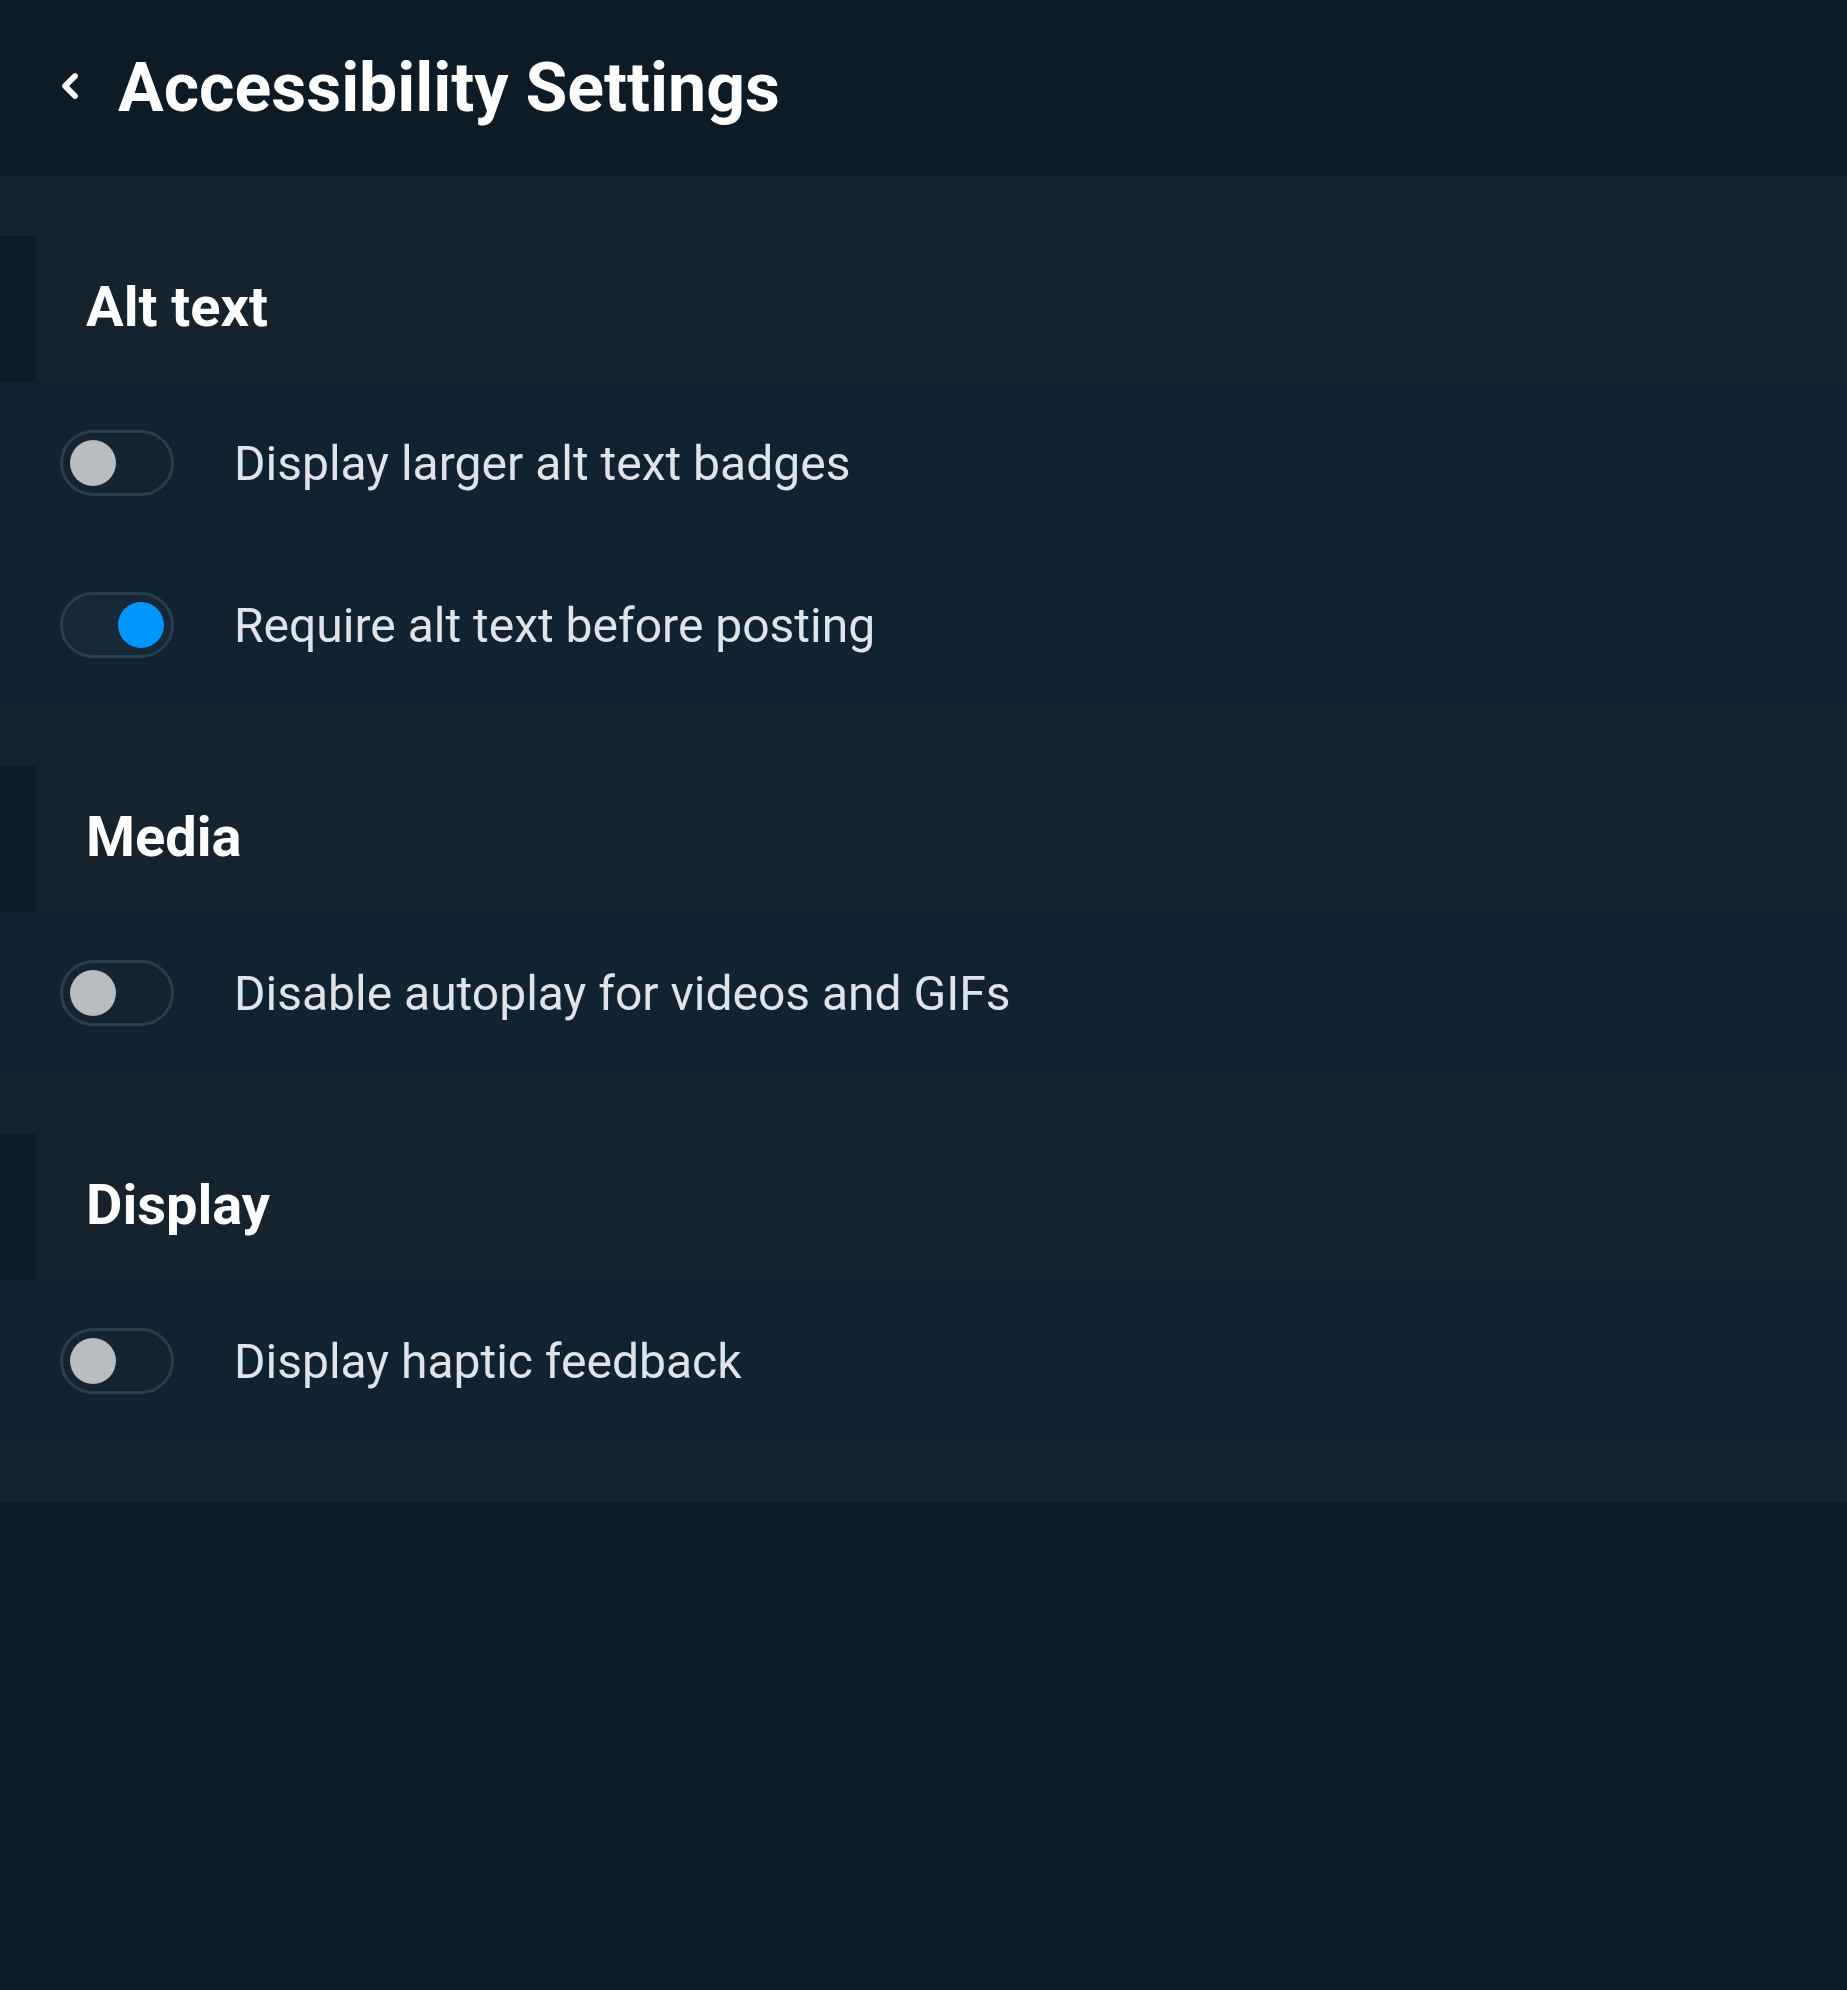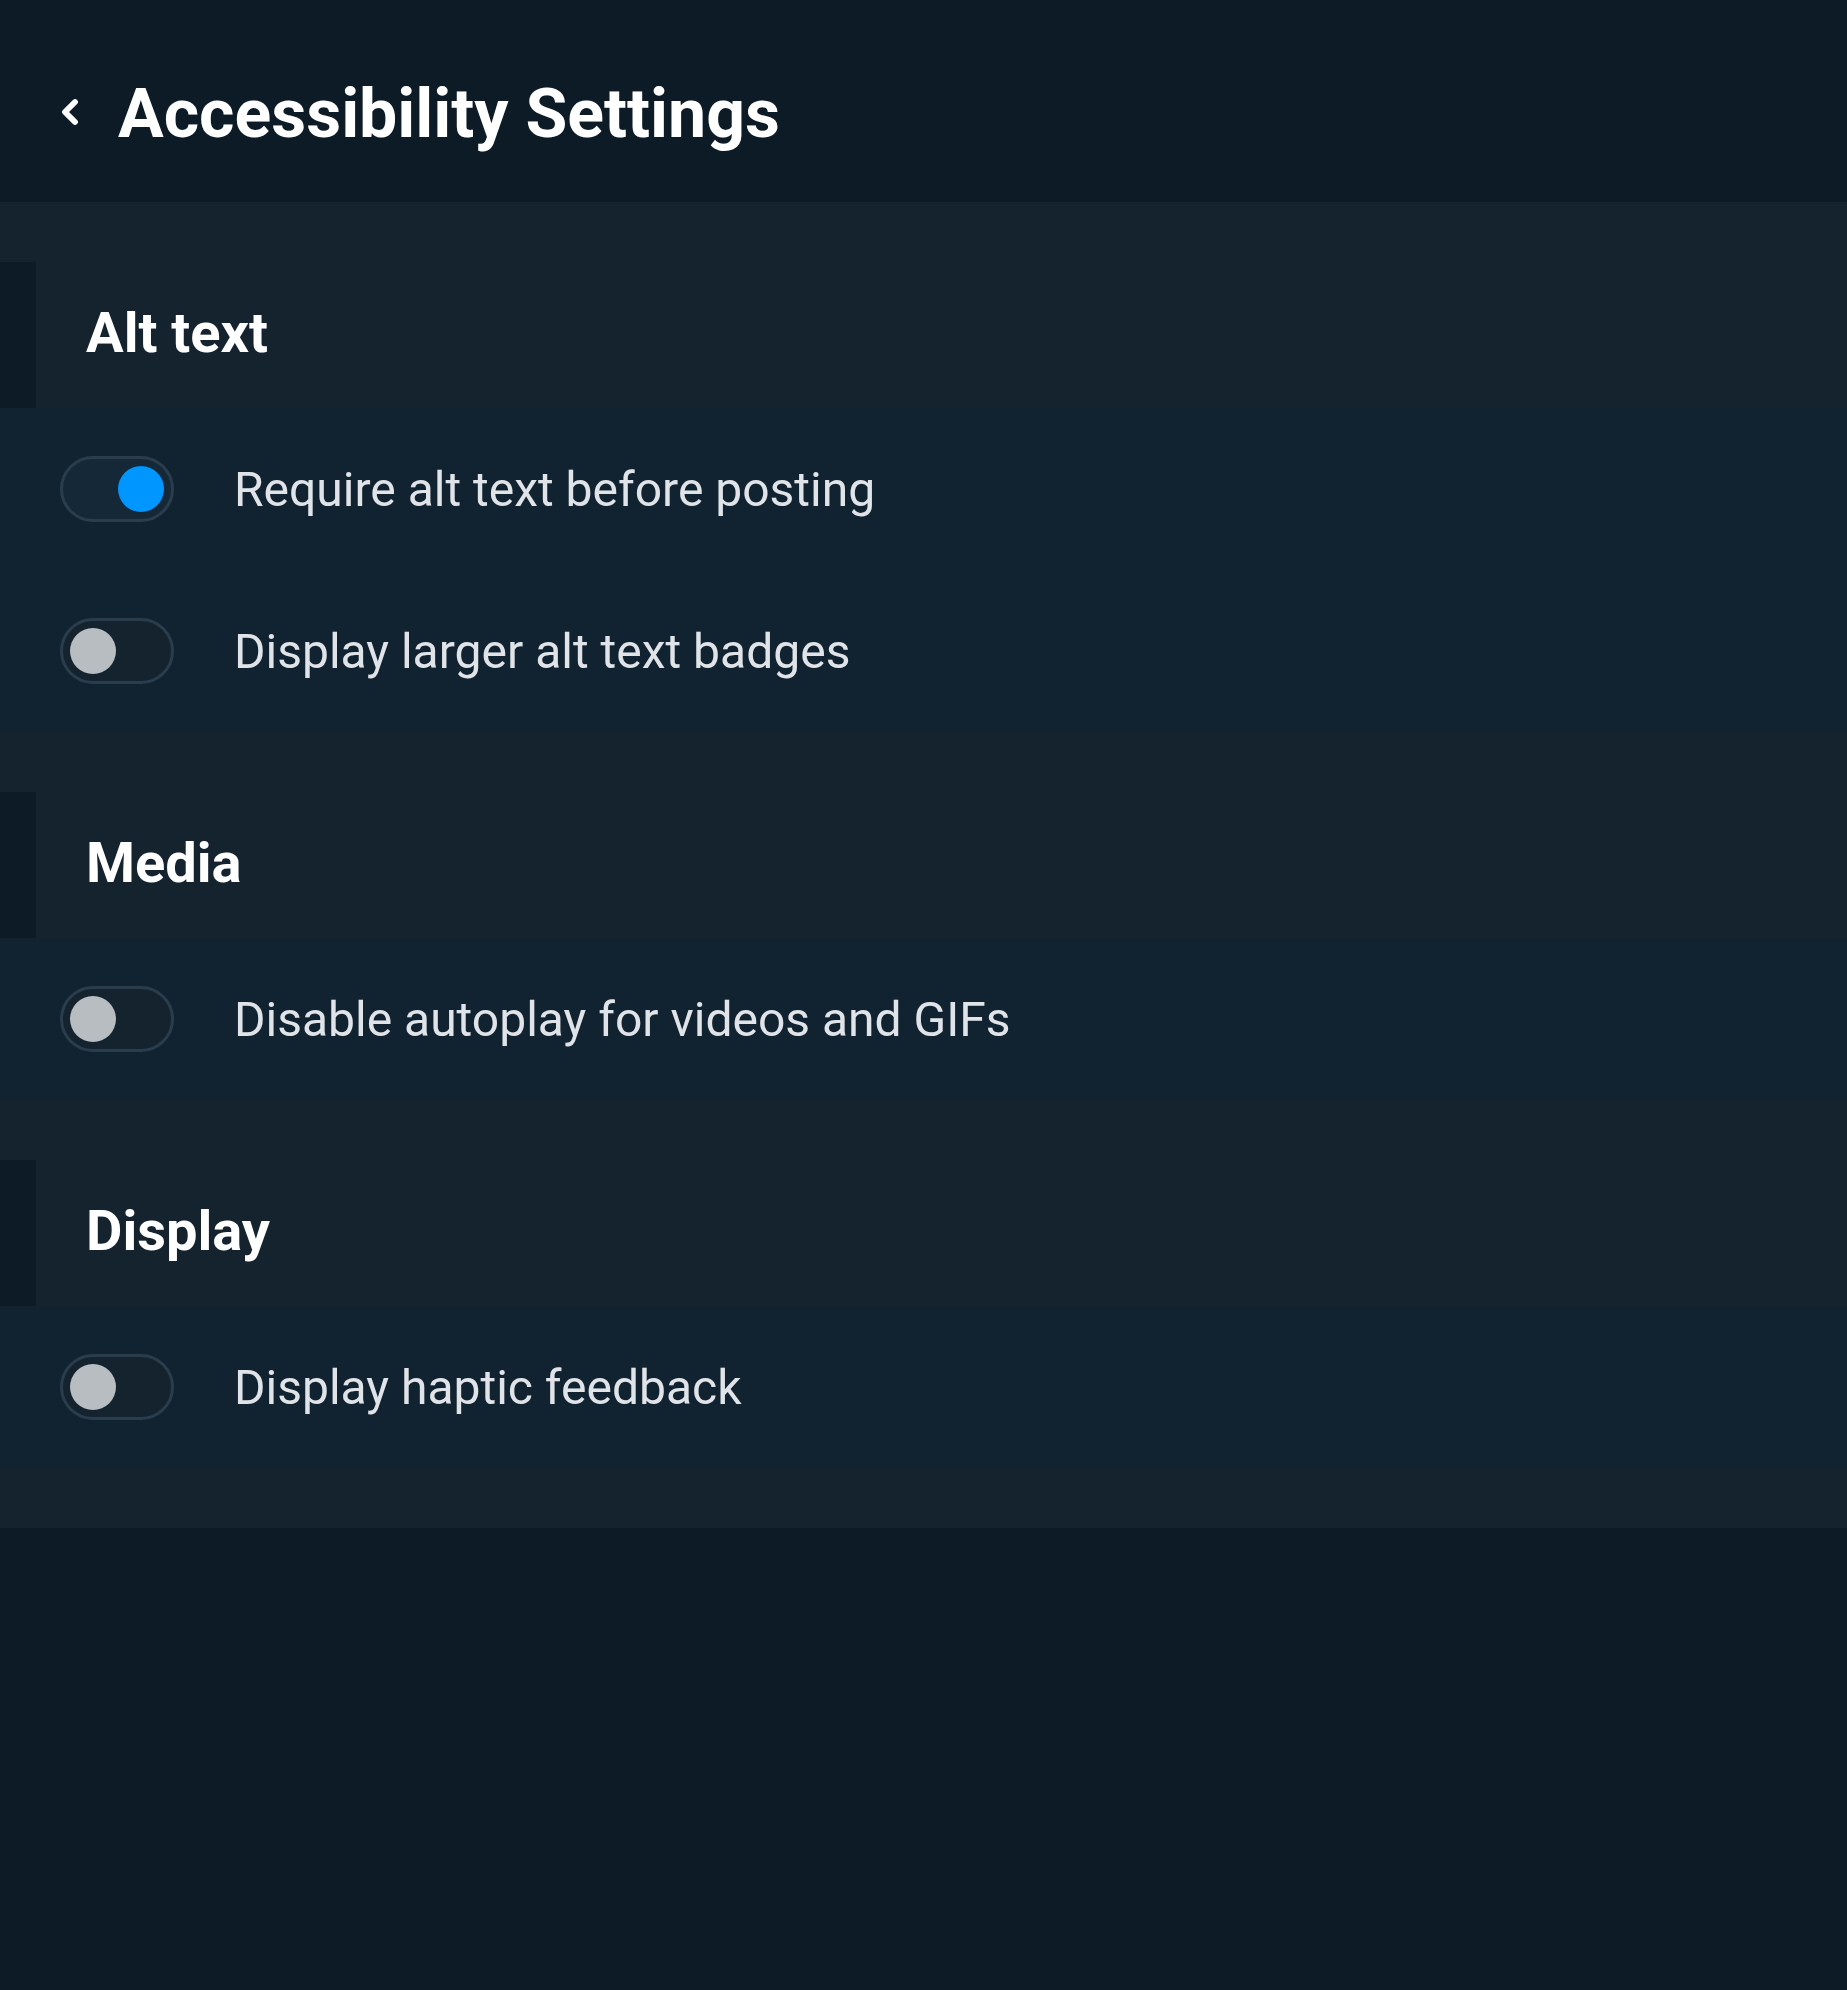--- a/index.html
+++ b/index.html
@@ -9,21 +9,21 @@
   }
   body {
     background-color: #0d1b26;
     font-family: -apple-system, BlinkMacSystemFont, "Segoe UI", Roboto, Helvetica, Arial, sans-serif;
     color: #ffffff;
     width: 1848px;
   }
   .header {
     display: flex;
     align-items: center;
-    padding: 74px 50px 48px 50px;
+    padding: 48px 50px 48px 50px;
     background-color: #0d1b26;
     gap: 28px;
   }
   .back-btn {
     display: flex;
     align-items: center;
     justify-content: center;
     cursor: pointer;
     color: #ffffff;
   }
@@ -117,30 +117,30 @@
 </div>
 
 <div class="spacer"></div>
 
 <div class="section-header">
   <div class="section-title">Alt text</div>
 </div>
 
 <div class="content-section">
   <div class="setting-row">
+    <div class="toggle toggle-off">
+      <div class="toggle-knob"></div>
+    </div>
+    <div class="setting-label">Display larger alt text badges</div>
+  </div>
+  <div class="setting-row">
     <div class="toggle toggle-on">
       <div class="toggle-knob"></div>
     </div>
     <div class="setting-label">Require alt text before posting</div>
-  </div>
-  <div class="setting-row">
-    <div class="toggle toggle-off">
-      <div class="toggle-knob"></div>
-    </div>
-    <div class="setting-label">Display larger alt text badges</div>
   </div>
 </div>
 
 <div class="spacer"></div>
 
 <div class="section-header">
   <div class="section-title">Media</div>
 </div>
 
 <div class="content-section">

